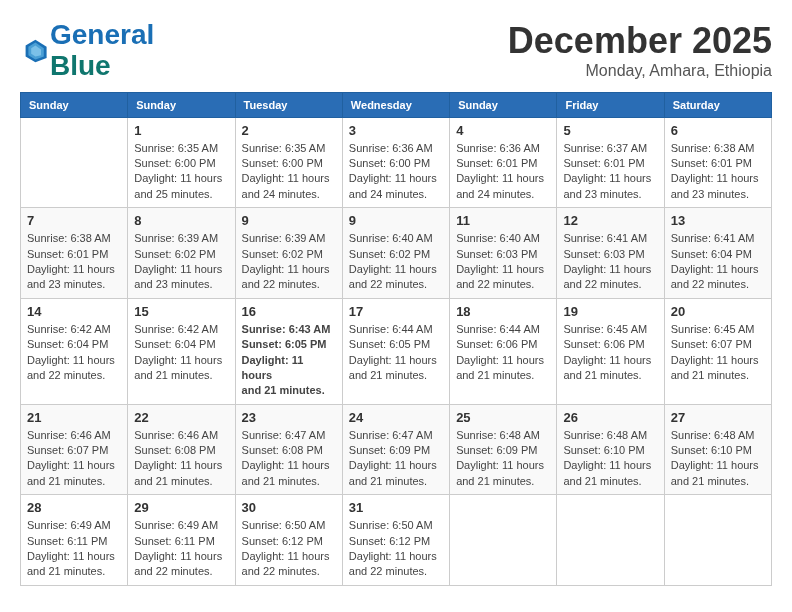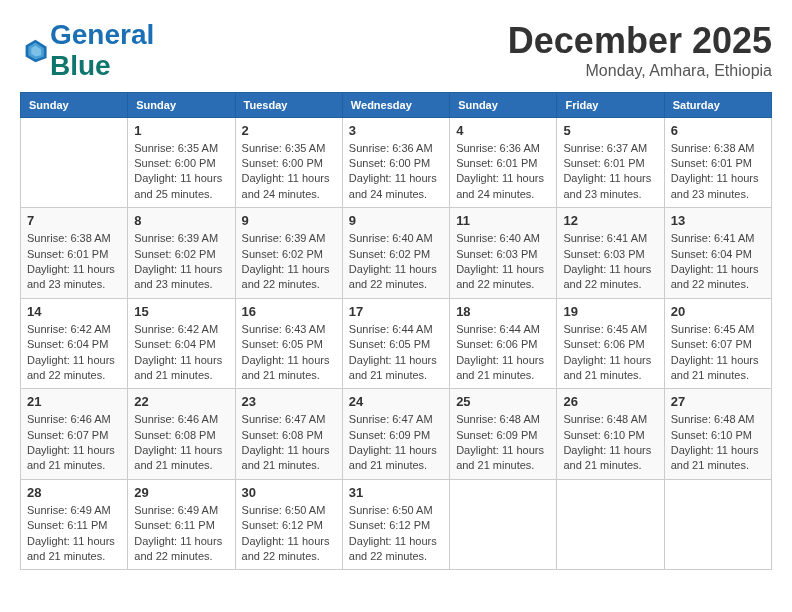--- a/index.html
+++ b/index.html
@@ -230,21 +230,21 @@
         </td>
         <td>
           <div class="day-number">15</div>
           <div class="cell-text" style="white-space: pre-line;">Sunrise: 6:42 AM
 Sunset: 6:04 PM
 Daylight: 11 hours
 and 21 minutes.</div>
         </td>
         <td>
           <div class="day-number">16</div>
-          <div class="cell-text" style="white-space: pre-line;">Sunrise: 6:43 AM
+          <div class="cell-text" style="white-space: pre-line; font-weight: bold;">Sunrise: 6:43 AM
 Sunset: 6:05 PM
 Daylight: 11 hours
 and 21 minutes.</div>
         </td>
         <td>
           <div class="day-number">17</div>
           <div class="cell-text" style="white-space: pre-line;">Sunrise: 6:44 AM
 Sunset: 6:05 PM
 Daylight: 11 hours
 and 21 minutes.</div>

